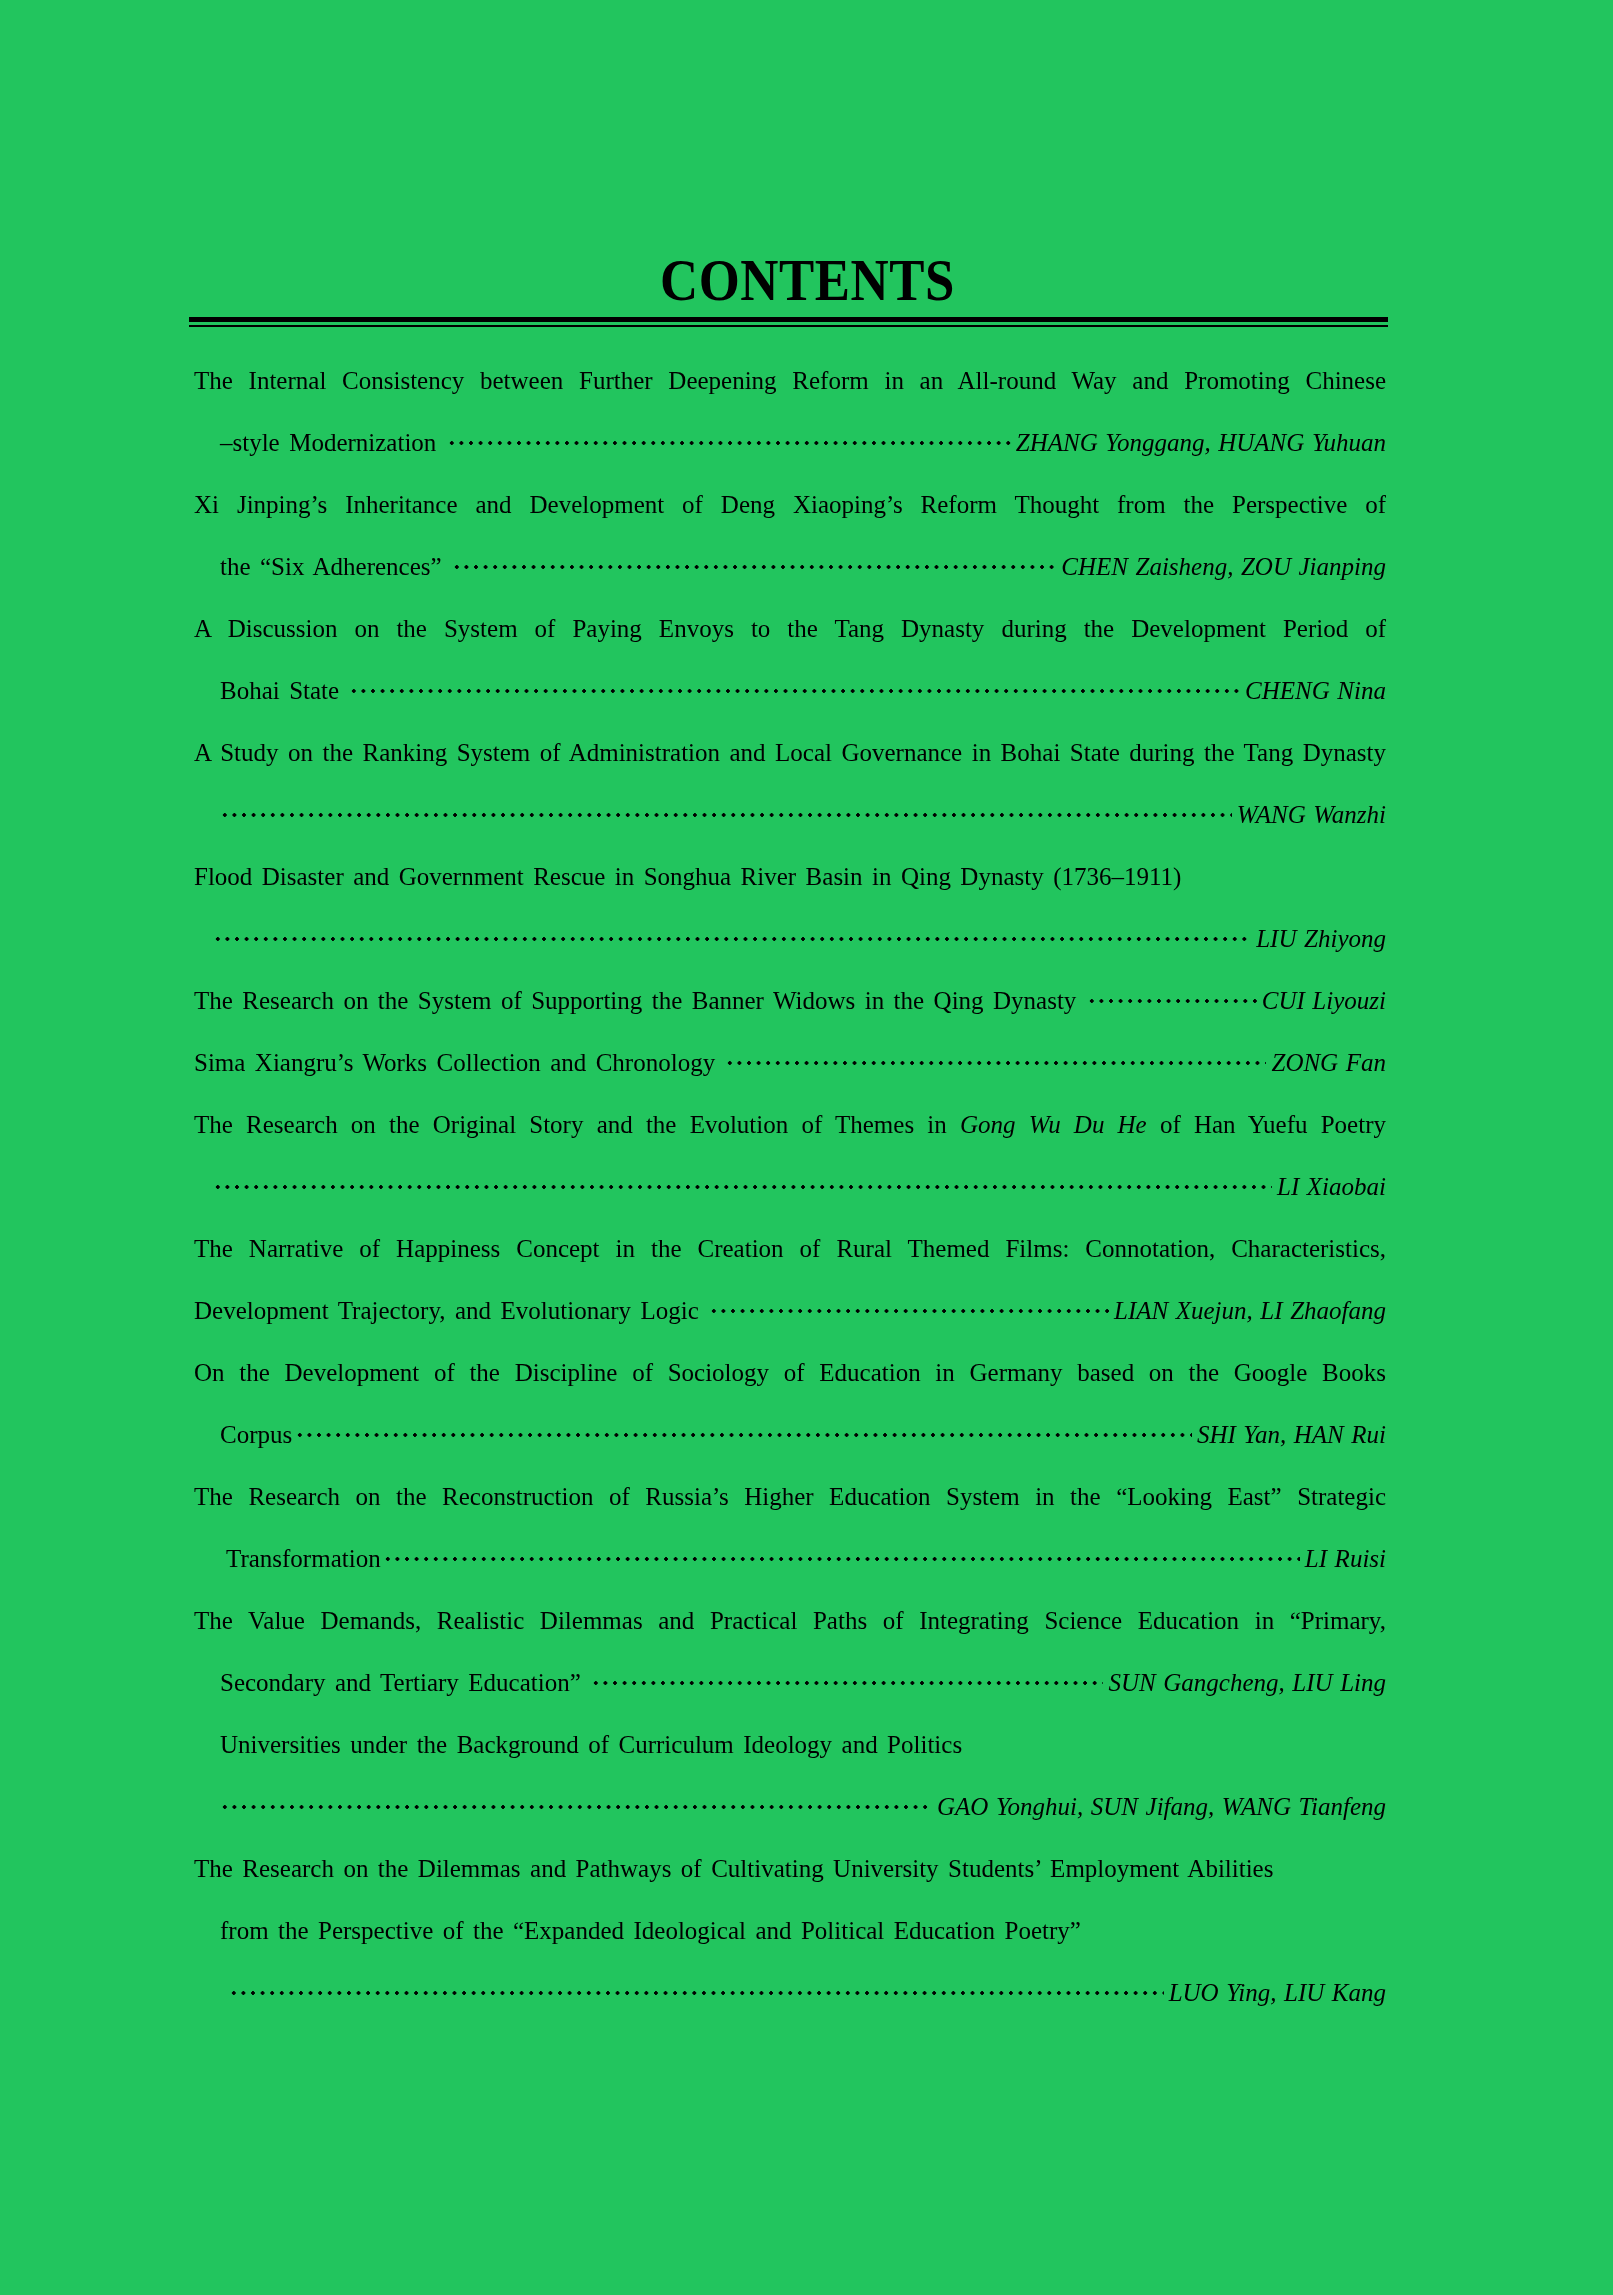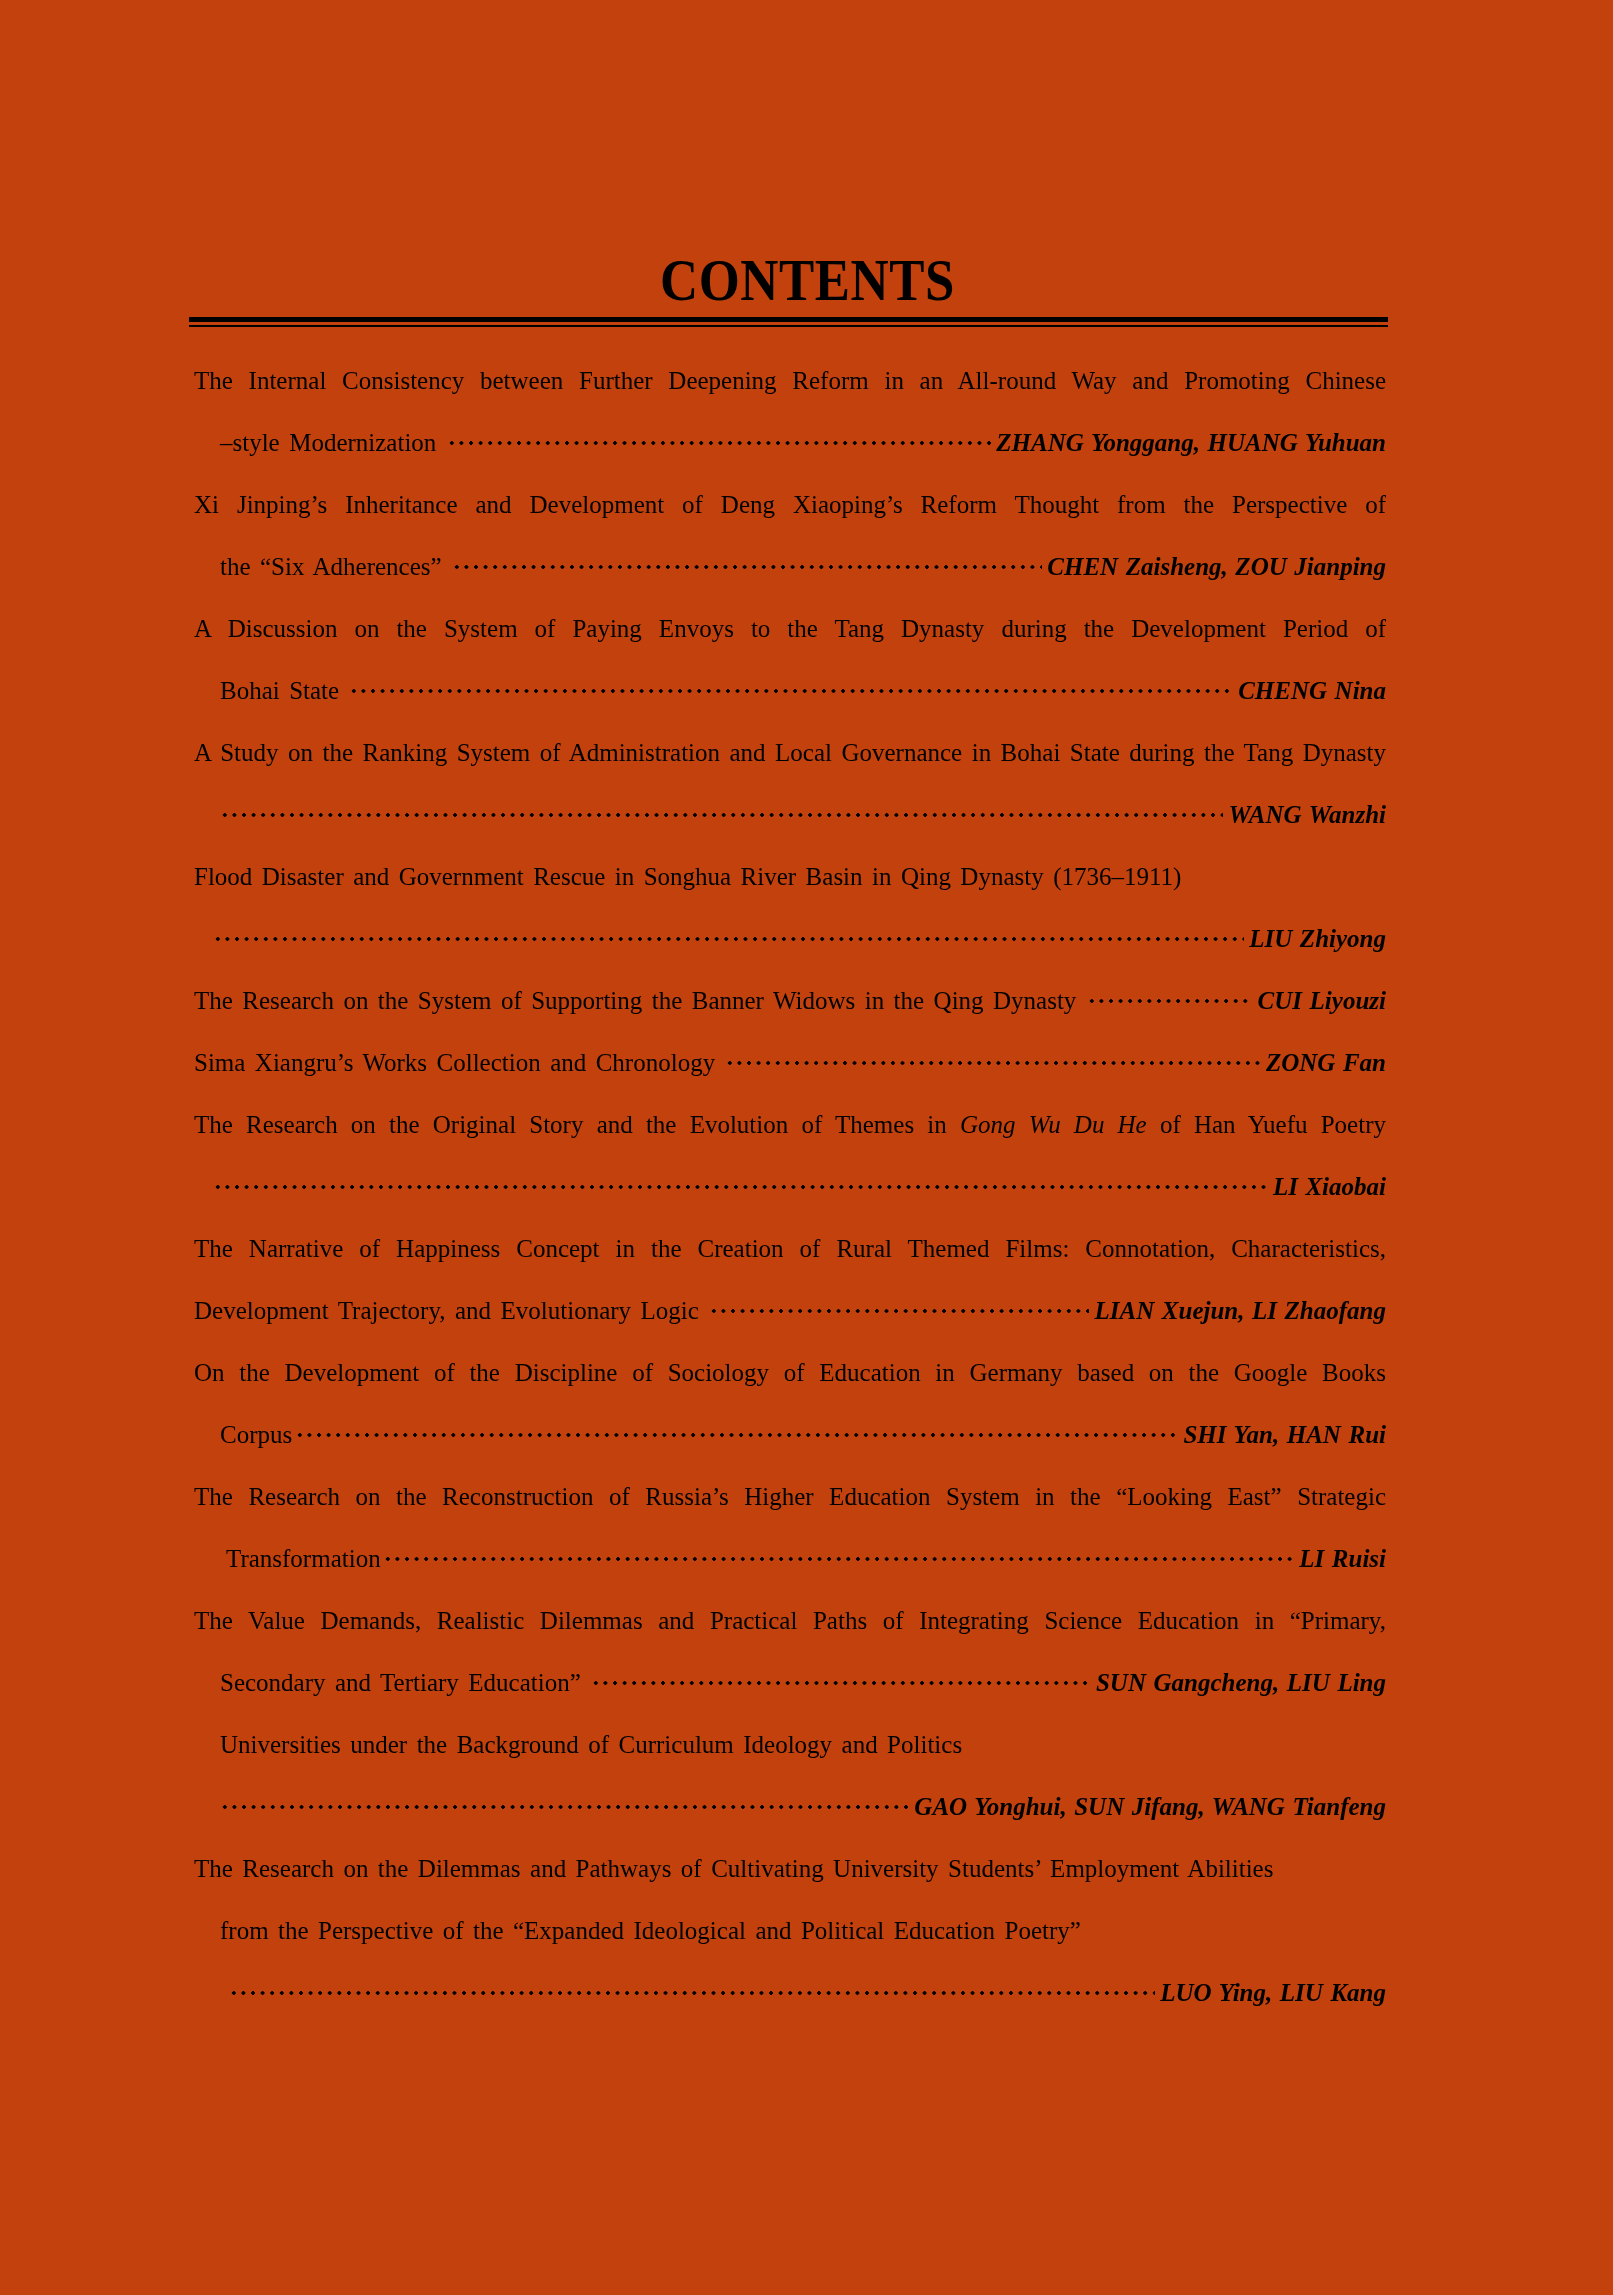--- a/index.html
+++ b/index.html
@@ -1,20 +1,20 @@
 <!DOCTYPE html>
 <html style="font-size:10.3px"><head>
 <meta charset="utf-8">
 <style>
   html,body { margin:0; padding:0; background:#e8e8e8; }
   .page {
     position: relative;
     width: 1614px;
     height: 2295px;
-    background: #c2410c;
+    background: #22c55e;
     font-family: "Liberation Serif", "DejaVu Serif", serif;
     color: #000;
     overflow: hidden;
   }
   .page-title {
     position: absolute;
     top: 250px;
     left: 0;
     width: 100%;
     text-align: center;
@@ -75,21 +75,20 @@
     flex: 1 1 auto;
     align-self: stretch;
     margin: 0 5.1px 0 10.3px;
     background: radial-gradient(circle, #000 1.5px, transparent 1.9px) left center / 9.6px 9.6px repeat-x;
   }
   .leader.nolm { margin-left: 2.6px; }
   .author {
     font-style: italic;
     white-space: nowrap;
     word-spacing: 1.3px;
-    font-weight: bold;
   }
 </style>
 </head>
 <body>
 
 <div class="page">
 
   <div class="page-title"><span class="squeeze">CONTENTS</span></div>
 
   <div class="title-rule"></div>

